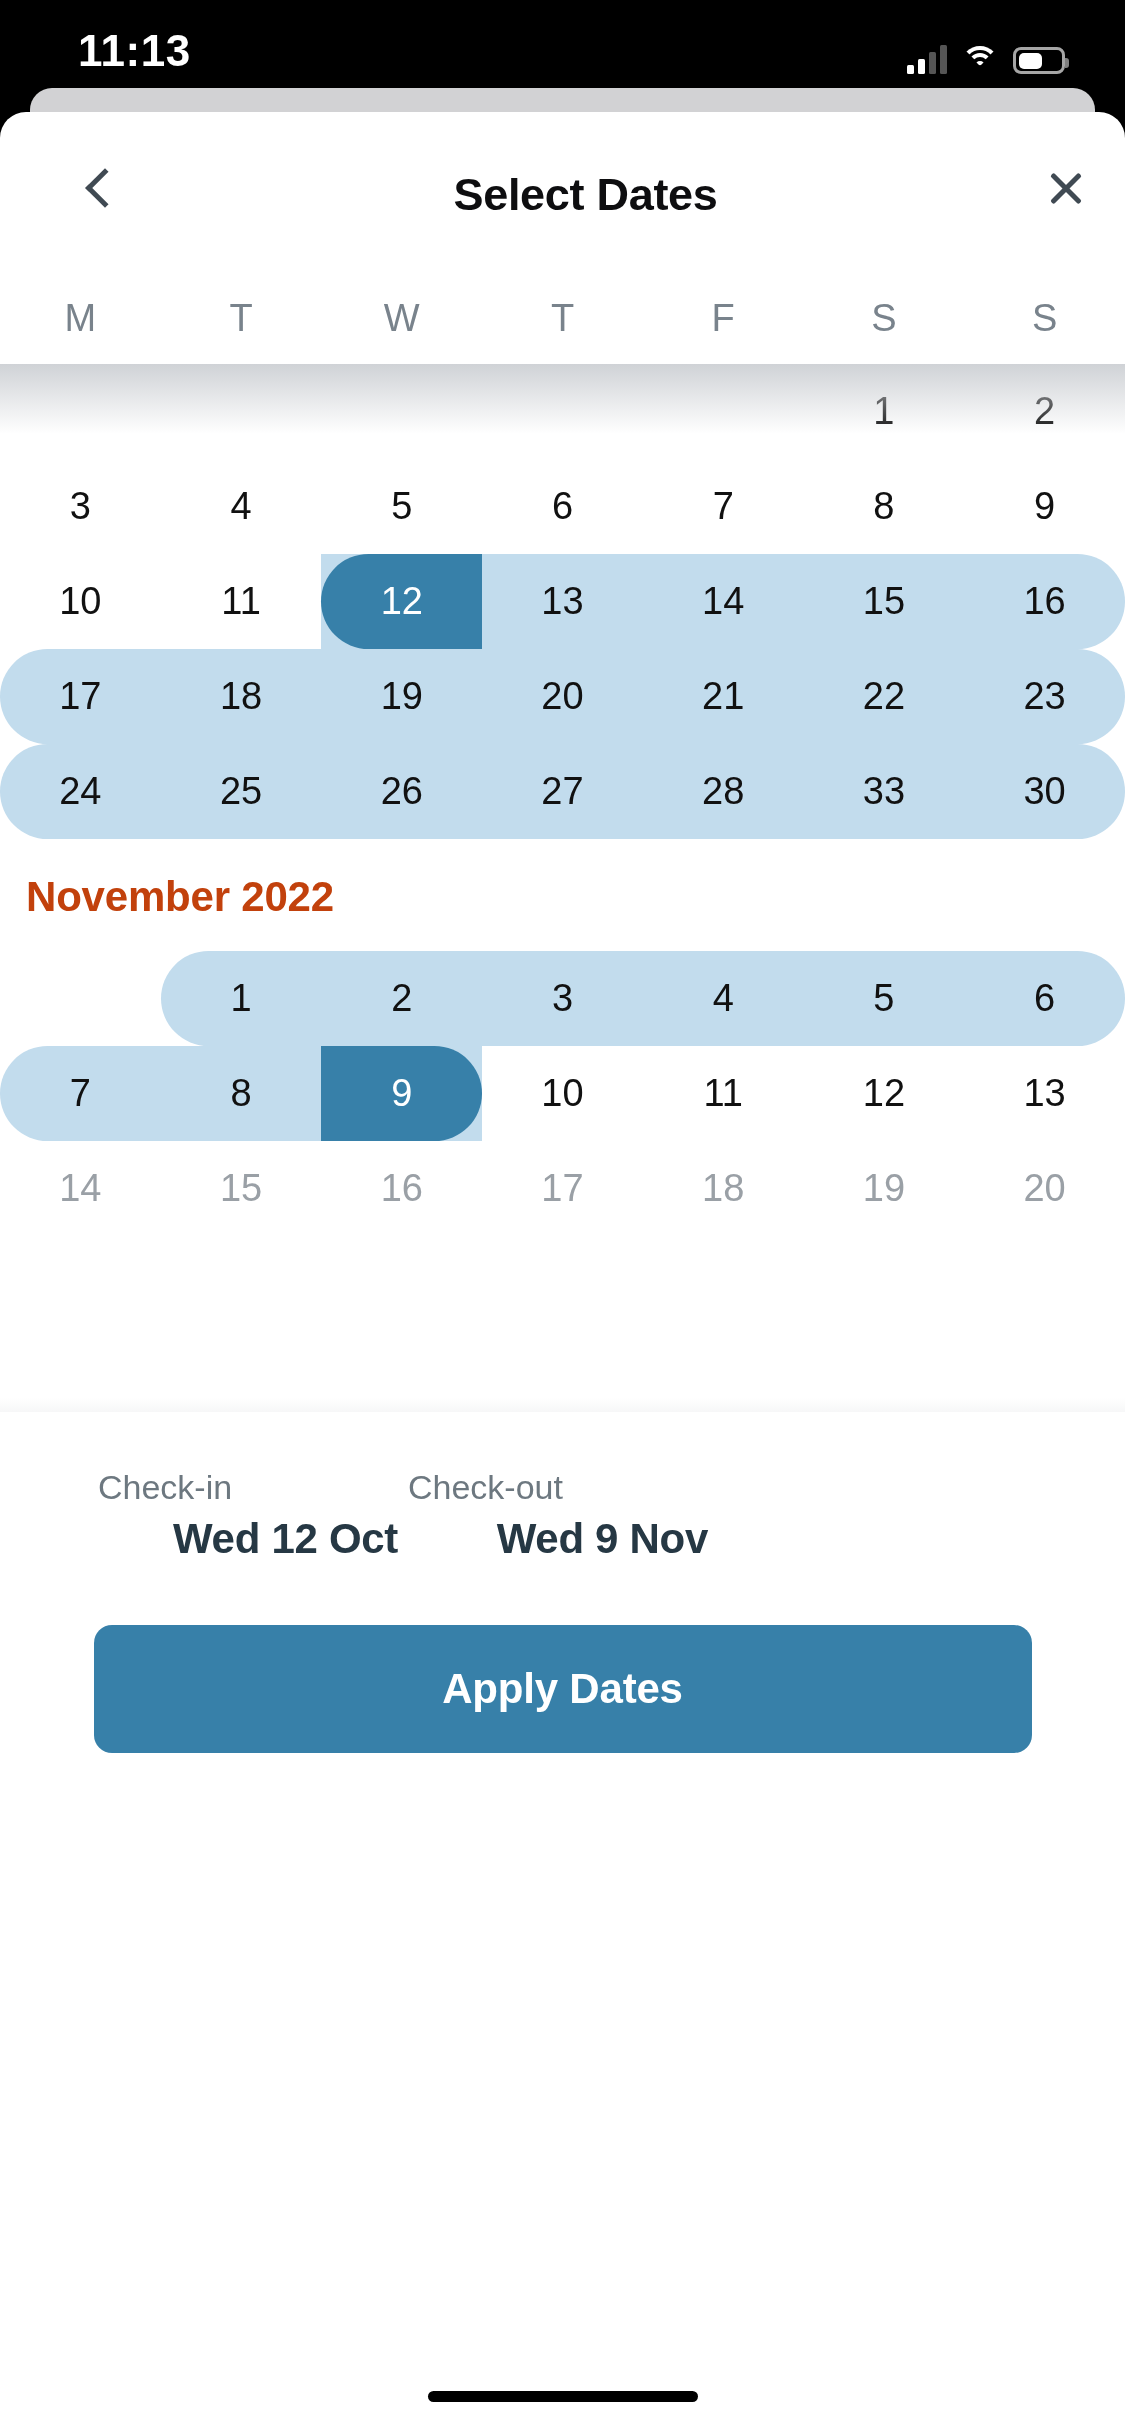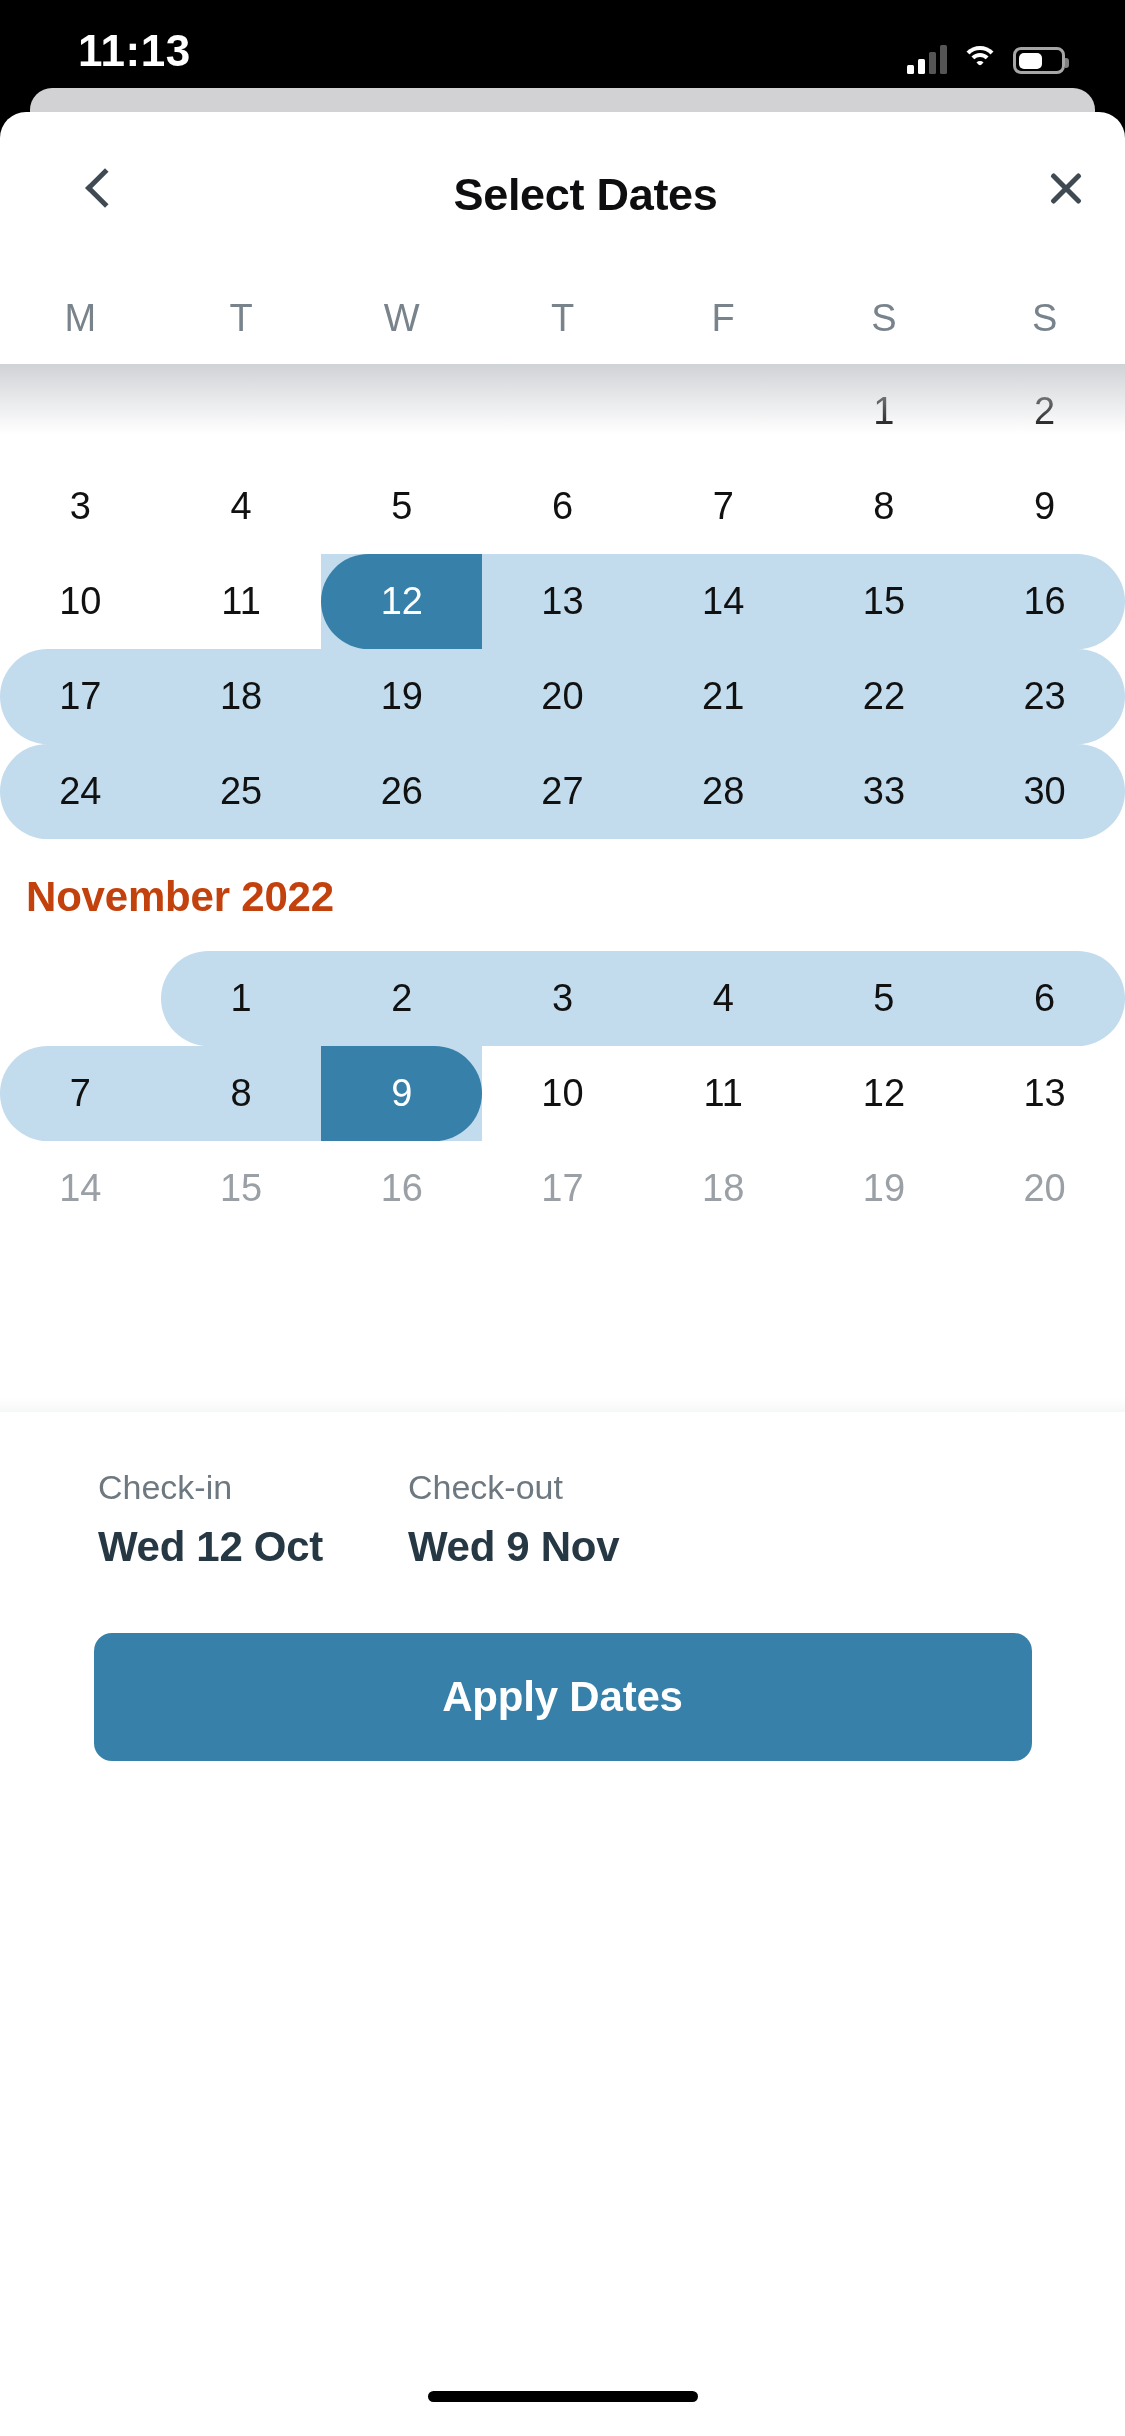--- a/index.html
+++ b/index.html
@@ -132,22 +132,22 @@
   .cell.empty{ }
 
   
   #footer{
     position:absolute; left:0; bottom:0; width:1125px; height:1024px;
     background:#fff; z-index:10;
   }
   #summary{ display:flex; padding:56px 0 0 98px; }
   .sum-col{ width:300px; }
   .sum-col.out{ margin-left:10px; }
-  .sum-label{ font-size:34px; color:#6d7880; margin-bottom:16px; }
-  .sum-value{ font-size:42px; font-weight:700; color:#263844; letter-spacing:-.3px; }
+  .sum-label{ font-size:34px; color:#6d7880; margin-bottom:8px; }
+  .sum-value{ font-size:42px; font-weight:700; color:#263844; letter-spacing:-.3px;text-align:right; }
   #apply-btn{
     margin:62px auto 0; width:938px; height:128px;
     background:#3780a9; border-radius:18px; border:none;
     color:#fff; font-size:42px; font-weight:700;
     font-family:"Liberation Sans", sans-serif;
     display:flex; align-items:center; justify-content:center;
     letter-spacing:-.2px;
   }
   #home-indicator{
     position:absolute; left:50%; transform:translateX(-50%);

